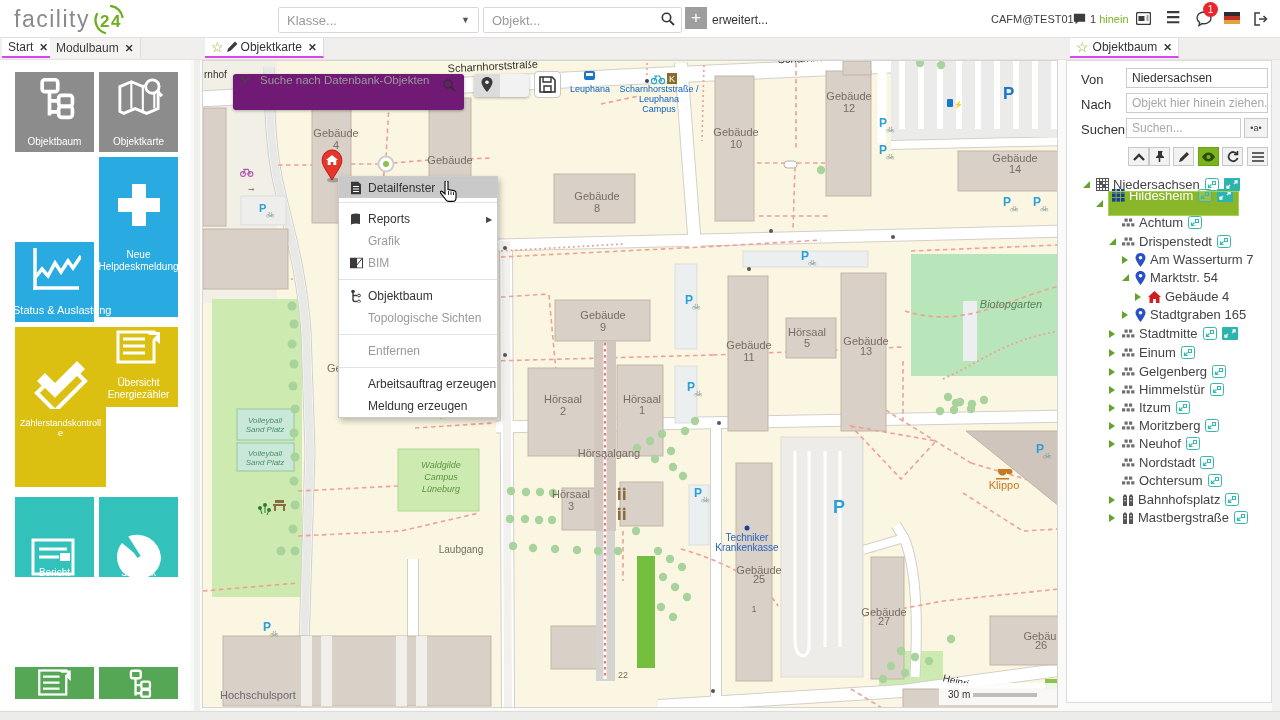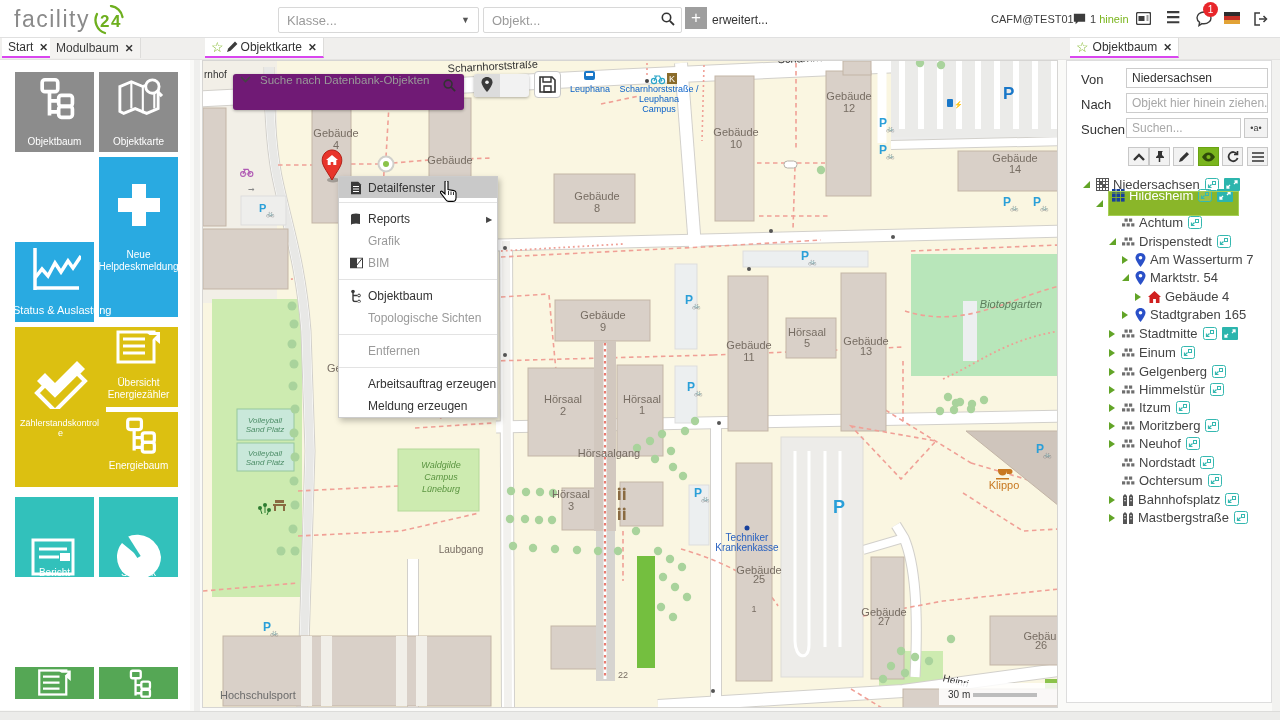--- a/index.html
+++ b/index.html
@@ -142,31 +142,20 @@
     <div class="tile" style="left:99px;top:267px;width:79px;height:80px;background:#dcc011">
       <svg width="46" height="36" viewBox="0 0 46 36" style="margin-top:3px">
           <g fill="none" stroke="#fff" stroke-width="3">
             <rect x="2" y="2" width="36" height="30"></rect>
             <path d="M7 9h22M7 16h22M7 23h22"></path>
           </g>
           <path d="M30 2h14v12z" fill="#fff"></path>
           <path d="M33 5h8l-8 8z" fill="#dcc011"></path>
         </svg>
       <div class="lbl" style="top:50px">Übersicht<br>Energiezähler</div></div>
-    <div class="tile" style="left:99px;top:352px;width:79px;height:75px;background:#dcc011">
-      <svg width="42" height="40" viewBox="0 0 52 48" style="margin-top:4px">
-          <g fill="none" stroke="#fff" stroke-width="4">
-            <rect x="12" y="3" width="17" height="13" rx="3"></rect>
-            <path d="M20 16v26"></path>
-            <path d="M20 26h10M20 38h10"></path>
-            <rect x="30" y="20" width="15" height="12" rx="3"></rect>
-            <rect x="30" y="32" width="15" height="12" rx="3"></rect>
-          </g>
-        </svg>
-      <div class="lbl" style="top:48px">Energiebaum</div></div>
     <div class="tile" style="left:15px;top:437px;width:79px;height:80px;background:#32c1bb">
       <svg width="50" height="40" viewBox="0 0 50 40" style="margin-top:40px">
           <g fill="none" stroke="#fff" stroke-width="3">
             <rect x="3" y="3" width="40" height="34"></rect>
             <path d="M9 12h28M9 20h20"></path>
           </g>
           <rect x="30" y="16" width="10" height="8" fill="#fff"></rect>
         </svg>
       <div class="lbl" style="top:70px">Bericht</div></div>
     <div class="tile" style="left:99px;top:437px;width:79px;height:80px;background:#32c1bb">

